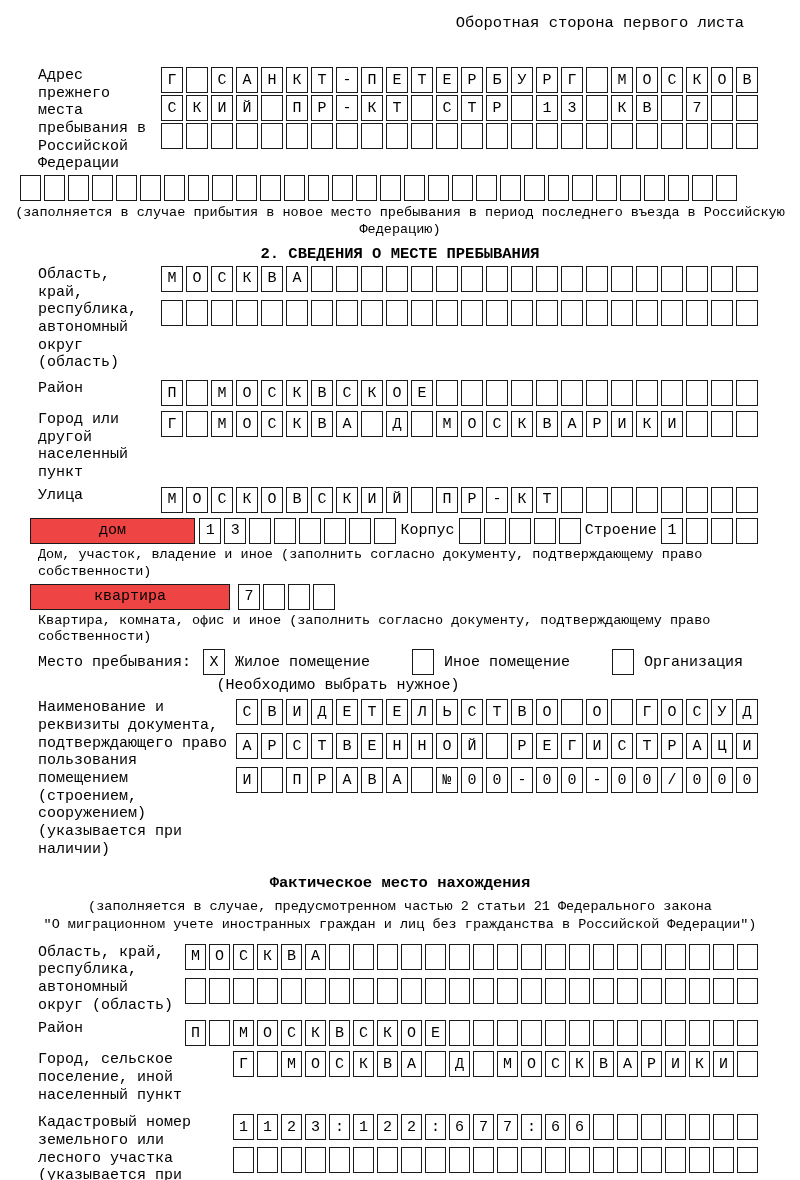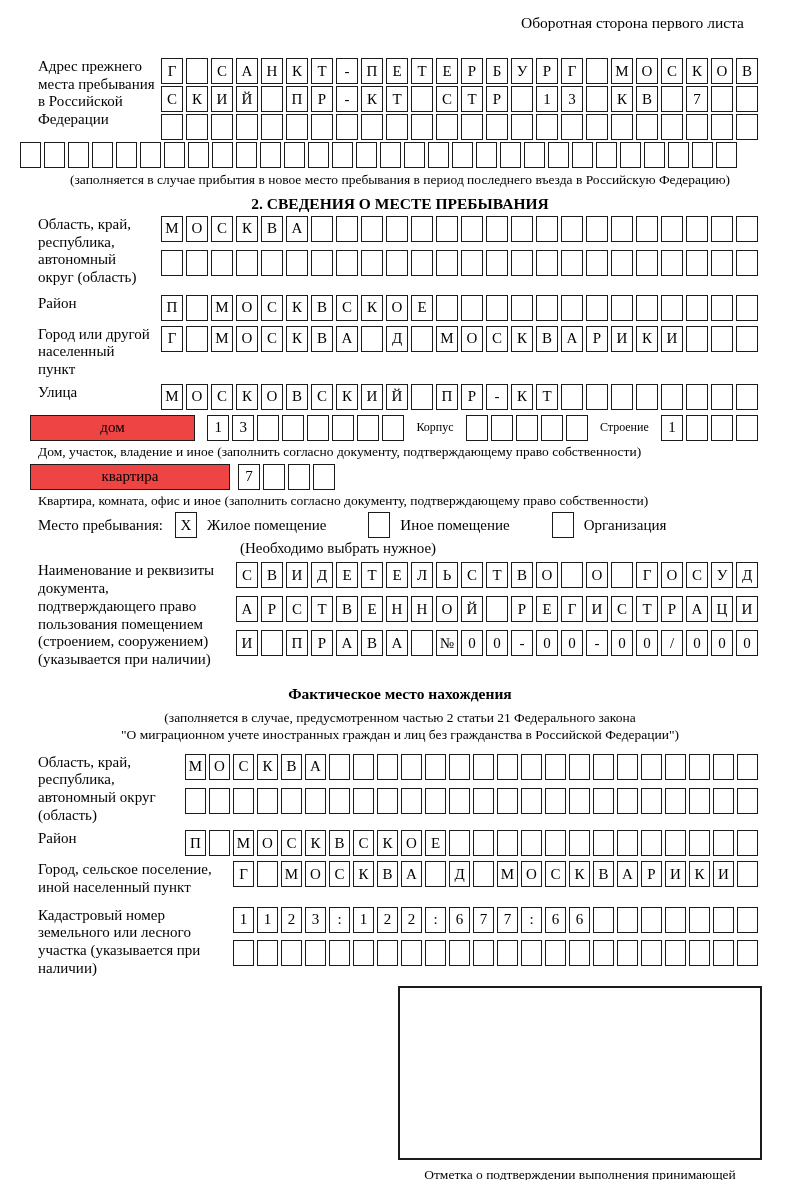--- a/index.html
+++ b/index.html
@@ -3,21 +3,21 @@
 <meta charset="utf-8">
 <style>
   html,body{margin:0;padding:0;background:#fff;}
   body{
     width:800px;height:1180px;
     color:#000;
     font-family:"Liberation Serif","DejaVu Serif",serif;
     font-size:15px;
     -webkit-font-smoothing:antialiased;
   }
-  .sheet{position:relative;width:800px;height:1180px;overflow:hidden;}
+  .sheet{position:relative;width:800px;height:1180px;overflow:hidden;font-family:Liberation Mono, monospace;}
 
   .doc-title{margin-top:14px;padding-right:56px;text-align:right;font-size:15.5px;}
 
   
   .field{display:flex;align-items:flex-start;padding-left:38px;padding-right:42px;}
   .field-label{flex:1;font-size:15px;line-height:1.18;padding-right:6px;}
   .rows{margin-left:auto;display:flex;flex-direction:column;align-items:flex-end;}
   .rows.g2{gap:2px;}
   .rows.g7{gap:7px;}
   .rows.g8{gap:8px;}
@@ -42,21 +42,21 @@
 
   
   .inline-row{display:flex;align-items:center;justify-content:space-between;
               padding-left:30px;padding-right:42px;margin-top:5px;}
   .wide-box{
     box-sizing:border-box;height:26px;border:1.5px solid #1b1b1b;
     display:flex;align-items:center;justify-content:center;font-size:15px;background:#ef4444;
   }
   .wb-house{width:165px;}
   .wb-apt{width:200px;}
-  .inline-label{font-size:12px;white-space:nowrap;}
+  .inline-label{font-size:15px;white-space:nowrap;}
   .apt-row{justify-content:flex-start;gap:8px;}
 
   
   .stay-row{display:flex;align-items:center;padding-left:38px;margin-top:3px;}
   .stay-row .lbl{white-space:nowrap;}
   .checkbox{
     box-sizing:border-box;width:22px;height:26px;border:1.5px solid #1b1b1b;
     display:inline-flex;align-items:center;justify-content:center;
     font-size:15px;margin:0 10px 0 12px;flex:0 0 auto;background:#fff;
   }
@@ -76,21 +76,21 @@
   }
   .stamp-note{margin-left:396px;width:368px;text-align:center;font-size:13.5px;line-height:1.27;margin-top:6px;}
 </style>
 </head>
 <body>
 
 <div class="sheet">
 
   <div class="doc-title">Оборотная сторона первого листа</div>
 
-  <div class="field mt14" style="margin-top:26px;border-radius:31px;">
+  <div class="field mt14" style="margin-top:35px;border-radius:31px;">
     <div class="field-label">Адрес прежнего места пребывания в Российской Федерации</div>
     <div class="rows g2">
       <div class="cellrow">
           <span class="cell">Г</span>
           <span class="cell"></span>
           <span class="cell">С</span>
           <span class="cell">А</span>
           <span class="cell">Н</span>
           <span class="cell">К</span>
           <span class="cell">Т</span>

